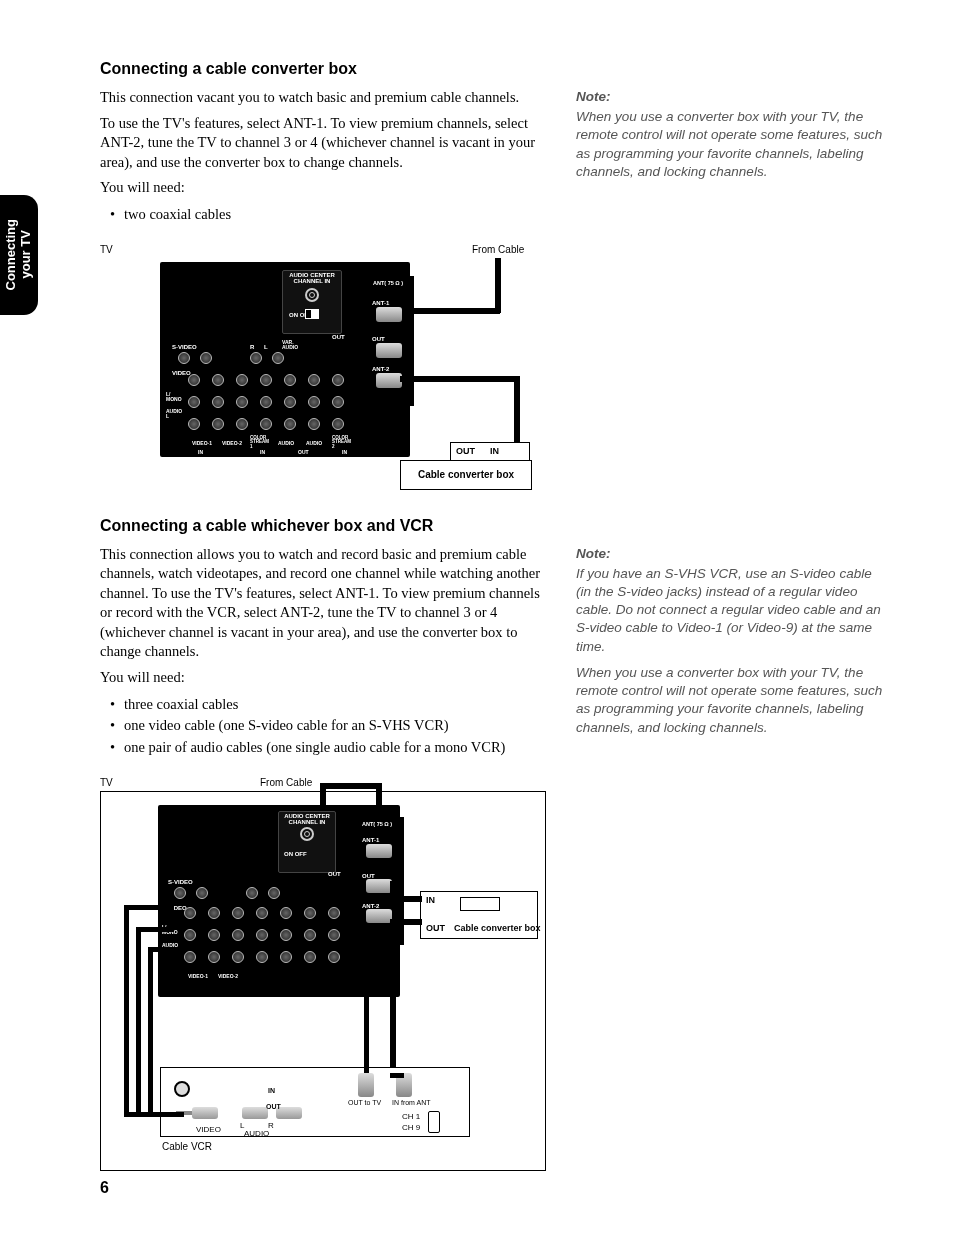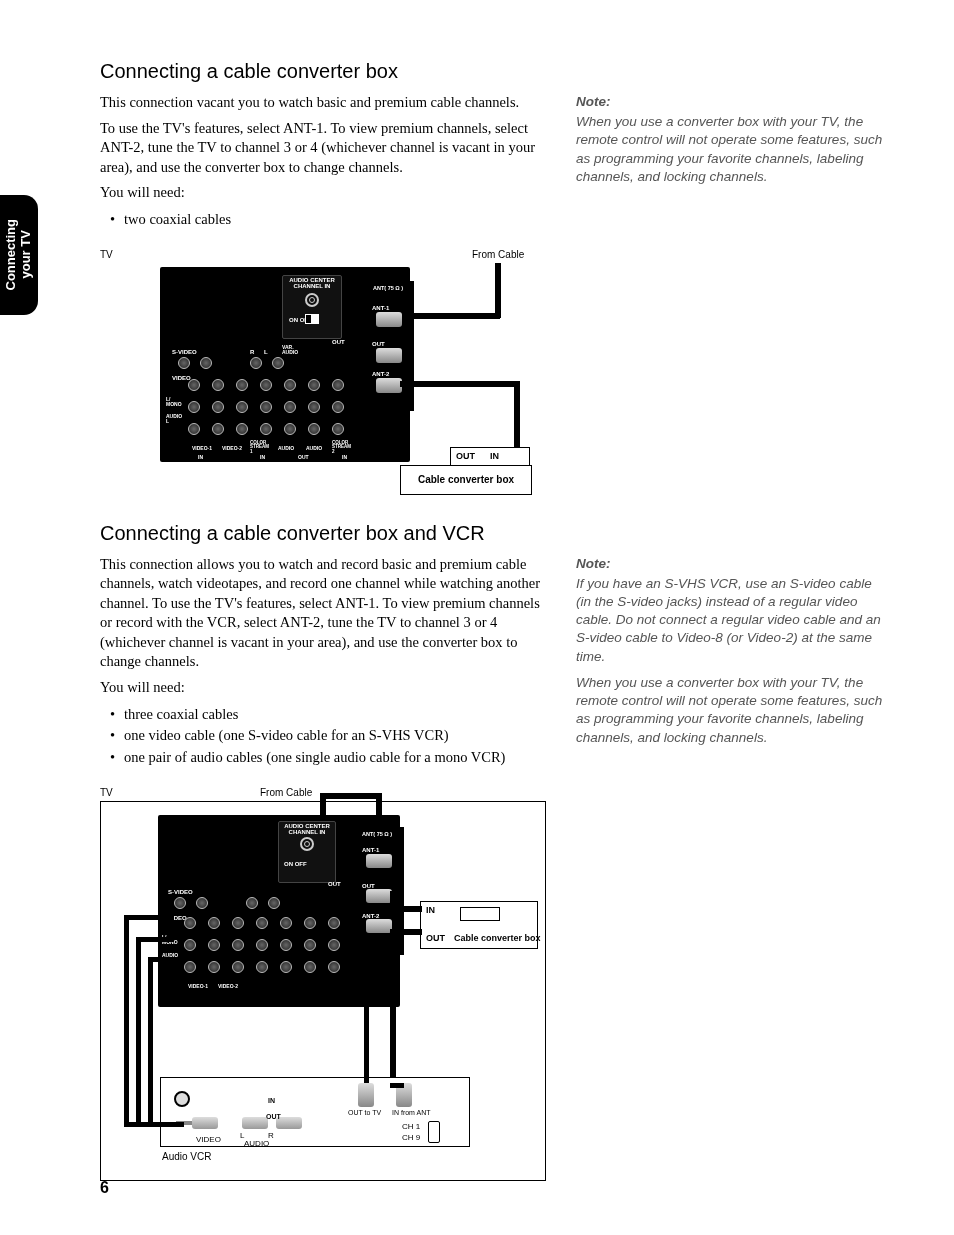--- a/index.html
+++ b/index.html
@@ -31,22 +31,22 @@
     font-size: 13px;
     font-weight: bold;
     writing-mode: vertical-rl;
     transform: rotate(180deg);
     line-height: 1.15;
     text-align: center;
   }
   .section { margin-bottom: 18px; }
   h2 {
     font-family: Arial, sans-serif;
-    font-size: 20px;
-    font-weight: 400;
+    font-size: 16px;
+    font-weight: 700;
     margin-bottom: 10px;
   }
   .cols { display: flex; gap: 26px; }
   .col-main { flex: 0 0 450px; }
   .col-side { flex: 1; font-family: Arial, sans-serif; }
   p { font-size: 14.5px; line-height: 1.35; margin-bottom: 6px; }
   .col-side .note-title { font-style: italic; font-weight: bold; font-size: 13.5px; margin-bottom: 2px; }
   .col-side p { font-style: italic; font-size: 13.5px; line-height: 1.35; color: #555; margin-bottom: 8px; }
   ul { list-style: none; margin: 4px 0 12px 24px; }
   ul li { font-size: 14.5px; line-height: 1.5; position: relative; }
@@ -209,34 +209,34 @@
       <div style="position: absolute; left: 112px; top: 174px; width: 12px; height: 12px; border: 1.5px solid rgb(187, 187, 187); border-radius: 50%; background: radial-gradient(rgb(102, 102, 102), rgb(34, 34, 34));"></div>
       <div style="position: absolute; left: 136px; top: 174px; width: 12px; height: 12px; border: 1.5px solid rgb(187, 187, 187); border-radius: 50%; background: radial-gradient(rgb(102, 102, 102), rgb(34, 34, 34));"></div>
       <div style="position: absolute; left: 160px; top: 174px; width: 12px; height: 12px; border: 1.5px solid rgb(187, 187, 187); border-radius: 50%; background: radial-gradient(rgb(102, 102, 102), rgb(34, 34, 34));"></div>
       <div style="position: absolute; left: 184px; top: 174px; width: 12px; height: 12px; border: 1.5px solid rgb(187, 187, 187); border-radius: 50%; background: radial-gradient(rgb(102, 102, 102), rgb(34, 34, 34));"></div>
       <div style="position: absolute; left: 208px; top: 174px; width: 12px; height: 12px; border: 1.5px solid rgb(187, 187, 187); border-radius: 50%; background: radial-gradient(rgb(102, 102, 102), rgb(34, 34, 34));"></div>
       <div style="position: absolute; left: 232px; top: 174px; width: 12px; height: 12px; border: 1.5px solid rgb(187, 187, 187); border-radius: 50%; background: radial-gradient(rgb(102, 102, 102), rgb(34, 34, 34));"></div>
     </div>
 </div>
 
 <div class="section">
-  <h2>Connecting a cable converter box and VCR</h2>
+  <h2>Connecting a cable whichever box and VCR</h2>
   <div class="cols">
     <div class="col-main">
       <p>This connection allows you to watch and record basic and premium cable channels, watch videotapes, and record one channel while watching another channel. To use the TV's features, select ANT-1. To view premium channels or record with the VCR, select ANT-2, tune the TV to channel 3 or 4 (whichever channel is vacant in your area), and use the converter box to change channels.</p>
       <p>You will need:</p>
       <ul>
         <li>three coaxial cables</li>
         <li>one video cable (one S-video cable for an S-VHS VCR)</li>
         <li>one pair of audio cables (one single audio cable for a mono VCR)</li>
       </ul>
     </div>
     <div class="col-side">
       <p class="note-title">Note:</p>
-      <p>If you have an S-VHS VCR, use an S-video cable (in the S-video jacks) instead of a regular video cable. Do not connect a regular video cable and an S-video cable to Video-8 (or Video-2) at the same time.</p>
+      <p>If you have an S-VHS VCR, use an S-video cable (in the S-video jacks) instead of a regular video cable. Do not connect a regular video cable and an S-video cable to Video-1 (or Video-9) at the same time.</p>
       <p>When you use a converter box with your TV, the remote control will not operate some features, such as programming your favorite channels, labeling channels, and locking channels.</p>
     </div>
   </div>
 
   <div class="diagram" style="height:400px;">
     <span class="dlabel" style="left:0;top:0;">TV</span>
     <span class="dlabel" style="left:160px;top:0;">From Cable</span>
     <div class="wire" style="left:220px;top:6px;width:6px;height:22px;"></div>
     <div class="wire" style="left:220px;top:6px;width:60px;height:6px;"></div>
     <div class="wire" style="left:276px;top:6px;width:6px;height:60px;"></div>
@@ -314,21 +314,21 @@
     <div class="wire" style="left:24px;top:335px;width:60px;height:5px;"></div>
     <div class="wire" style="left:36px;top:150px;width:38px;height:5px;"></div>
     <div class="wire" style="left:36px;top:150px;width:5px;height:190px;"></div>
     <div class="wire" style="left:48px;top:170px;width:26px;height:5px;"></div>
     <div class="wire" style="left:48px;top:170px;width:5px;height:170px;"></div>
 
     <div class="wire" style="left:264px;top:168px;width:5px;height:128px;"></div>
     <div class="wire" style="left:300px;top:296px;width:5px;height:-1px;"></div>
     <div class="wire" style="left:290px;top:296px;width:14px;height:5px;"></div>
 
-    <span class="dlabel" style="left:62px;top:364px;">Audio VCR</span>
+    <span class="dlabel" style="left:62px;top:364px;">Cable VCR</span>
   <div style="position: absolute; left: 74px; top: 110px; width: 12px; height: 12px; border: 1.5px solid rgb(187, 187, 187); border-radius: 50%; background: radial-gradient(rgb(102, 102, 102), rgb(34, 34, 34));"></div>
       <div style="position: absolute; left: 96px; top: 110px; width: 12px; height: 12px; border: 1.5px solid rgb(187, 187, 187); border-radius: 50%; background: radial-gradient(rgb(102, 102, 102), rgb(34, 34, 34));"></div>
       <div style="position: absolute; left: 146px; top: 110px; width: 12px; height: 12px; border: 1.5px solid rgb(187, 187, 187); border-radius: 50%; background: radial-gradient(rgb(102, 102, 102), rgb(34, 34, 34));"></div>
       <div style="position: absolute; left: 168px; top: 110px; width: 12px; height: 12px; border: 1.5px solid rgb(187, 187, 187); border-radius: 50%; background: radial-gradient(rgb(102, 102, 102), rgb(34, 34, 34));"></div>
       <div style="position: absolute; left: 84px; top: 130px; width: 12px; height: 12px; border: 1.5px solid rgb(187, 187, 187); border-radius: 50%; background: radial-gradient(rgb(102, 102, 102), rgb(34, 34, 34));"></div>
       <div style="position: absolute; left: 108px; top: 130px; width: 12px; height: 12px; border: 1.5px solid rgb(187, 187, 187); border-radius: 50%; background: radial-gradient(rgb(102, 102, 102), rgb(34, 34, 34));"></div>
       <div style="position: absolute; left: 132px; top: 130px; width: 12px; height: 12px; border: 1.5px solid rgb(187, 187, 187); border-radius: 50%; background: radial-gradient(rgb(102, 102, 102), rgb(34, 34, 34));"></div>
       <div style="position: absolute; left: 156px; top: 130px; width: 12px; height: 12px; border: 1.5px solid rgb(187, 187, 187); border-radius: 50%; background: radial-gradient(rgb(102, 102, 102), rgb(34, 34, 34));"></div>
       <div style="position: absolute; left: 180px; top: 130px; width: 12px; height: 12px; border: 1.5px solid rgb(187, 187, 187); border-radius: 50%; background: radial-gradient(rgb(102, 102, 102), rgb(34, 34, 34));"></div>
       <div style="position: absolute; left: 204px; top: 130px; width: 12px; height: 12px; border: 1.5px solid rgb(187, 187, 187); border-radius: 50%; background: radial-gradient(rgb(102, 102, 102), rgb(34, 34, 34));"></div>

